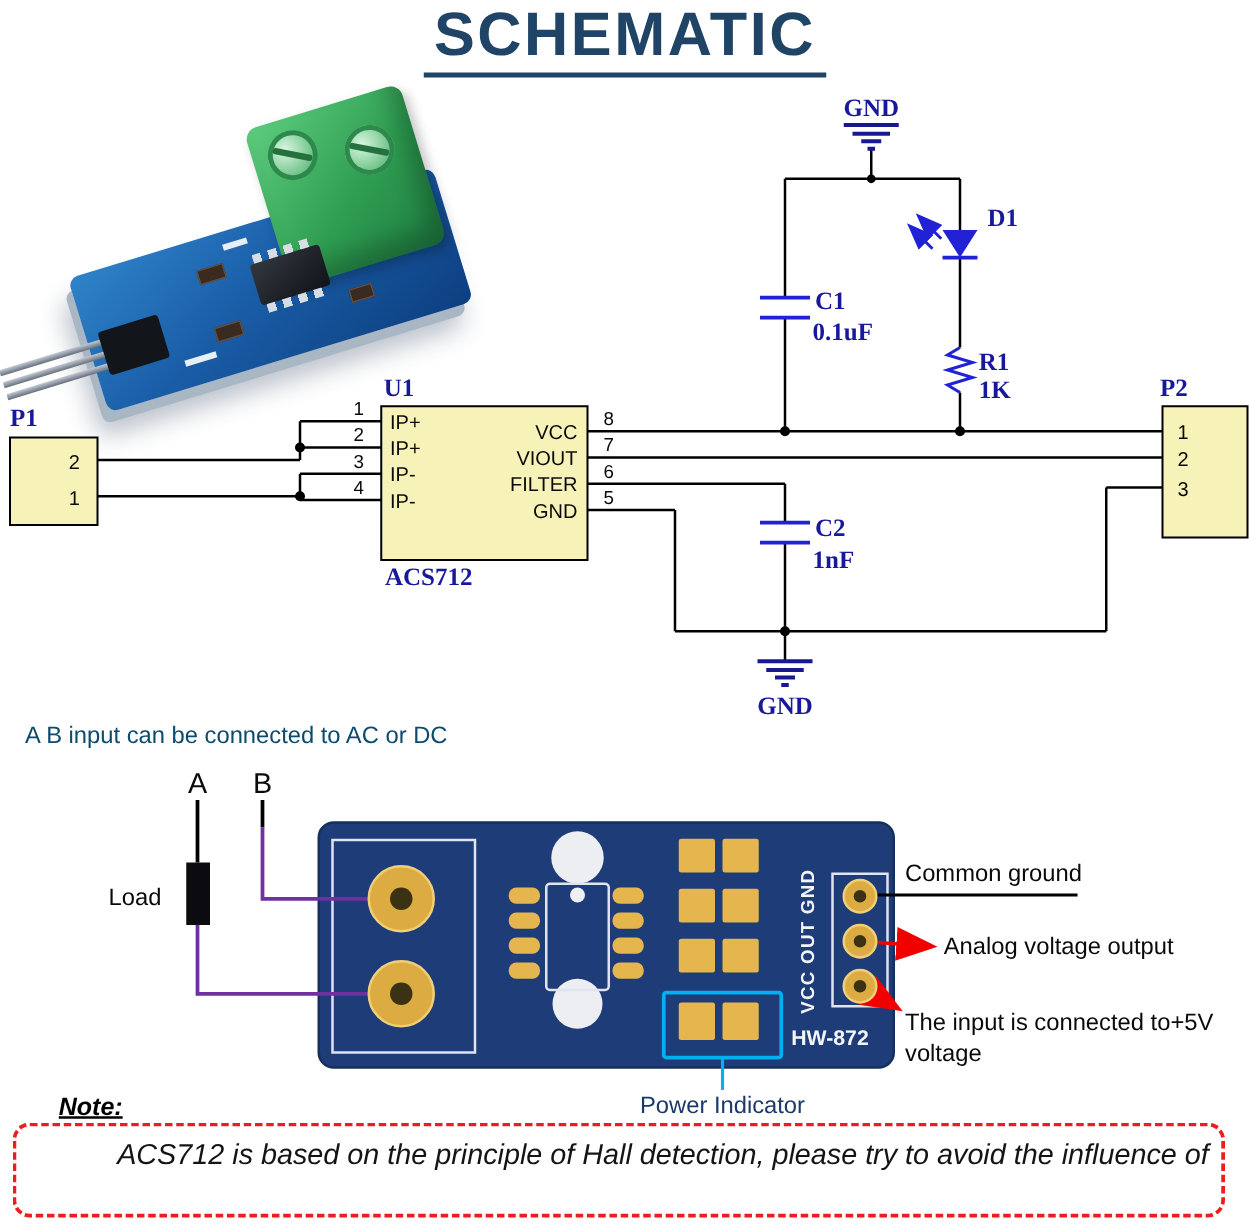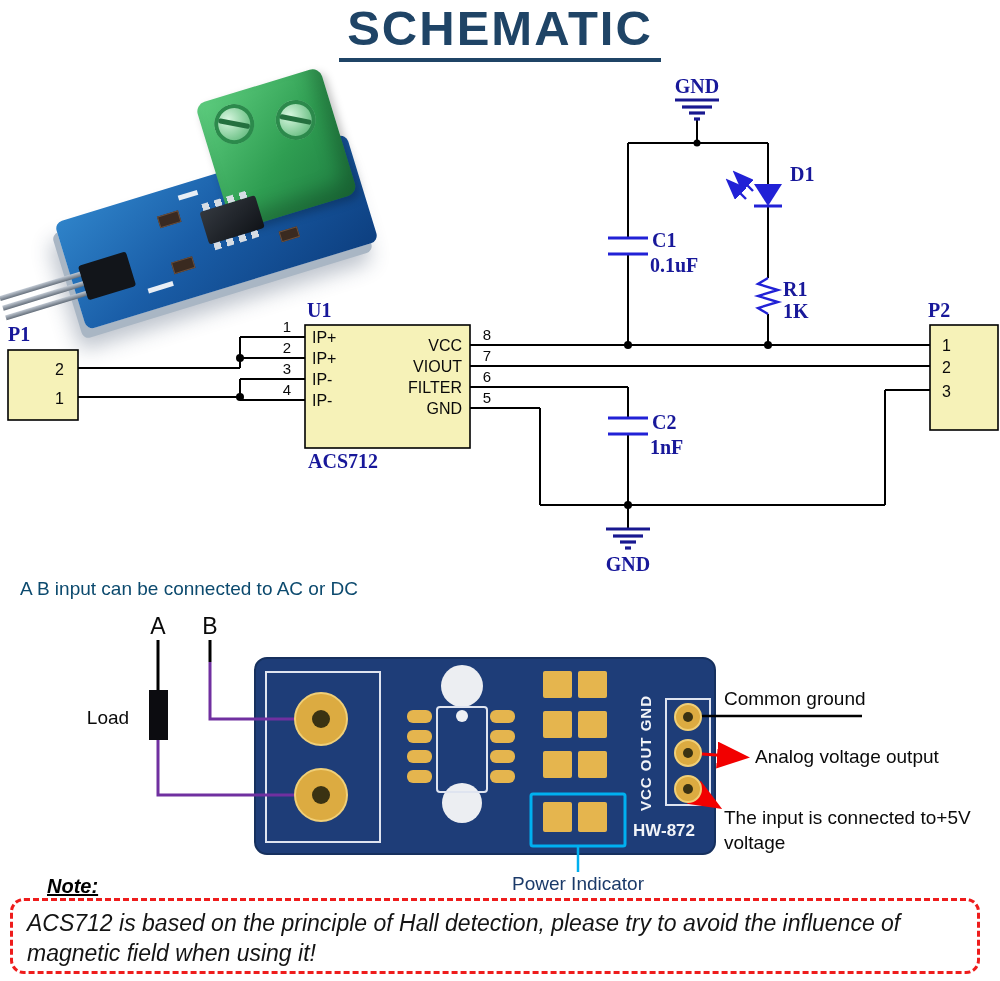--- a/index.html
+++ b/index.html
@@ -44,21 +44,21 @@
   .cyan{stroke:#00b0f0;fill:none;}
   .red{stroke:#f20000;stroke-width:3;fill:none;}
 
   
   .note{position:absolute;left:10px;top:898px;width:964px;height:70px;
         border:3px dashed #ee1c1c;border-radius:14px;}
   .note-label{position:absolute;left:24px;top:-26px;background:#fff;padding:0 10px;
               font-style:italic;font-weight:bold;font-size:20px;color:#000;
               text-decoration:underline;}
   .note-body{position:absolute;left:14px;top:7px;right:10px;font-style:italic;
-             font-size:23px;line-height:30px;color:#141414;}
+             font-size:23px;line-height:30px;color:#141414;text-align:right;}
 
   
   .photo{position:absolute;left:42px;top:58px;width:370px;height:265px;}
   .ph-board{position:absolute;left:22px;top:118px;width:305px;height:112px;
             transform:rotate(-17deg);border-radius:8px;
             background:linear-gradient(150deg,#2f83c9,#1a5ea8 45%,#0d3f80);
             box-shadow:-7px 9px 0 -1px #a9b6c4,-12px 18px 20px rgba(40,60,90,.3);}
   .ph-terminal{position:absolute;right:6px;top:-72px;width:130px;height:132px;border-radius:10px;
             background:linear-gradient(140deg,#5ecd7f,#2f9e52 55%,#1e7c40);
             box-shadow:inset -10px -14px 18px rgba(0,0,0,.22),3px 5px 9px rgba(0,0,0,.25);}
@@ -318,15 +318,14 @@
     <text class="t-ann" x="724" y="824">The input is connected to+5V</text>
     <text class="t-ann" x="724" y="849">voltage</text>
     <text class="t-pi" x="578" y="890" text-anchor="middle">Power Indicator</text>
   </g>
 </svg>
 
 <div class="note">
   <span class="note-label">Note:</span>
   <div class="note-body">
     <div>ACS712 is based on the principle of Hall detection, please try to avoid the influence of</div>
-    <div>magnetic field when using it!</div>
   </div>
 </div>
 
 </body></html>

